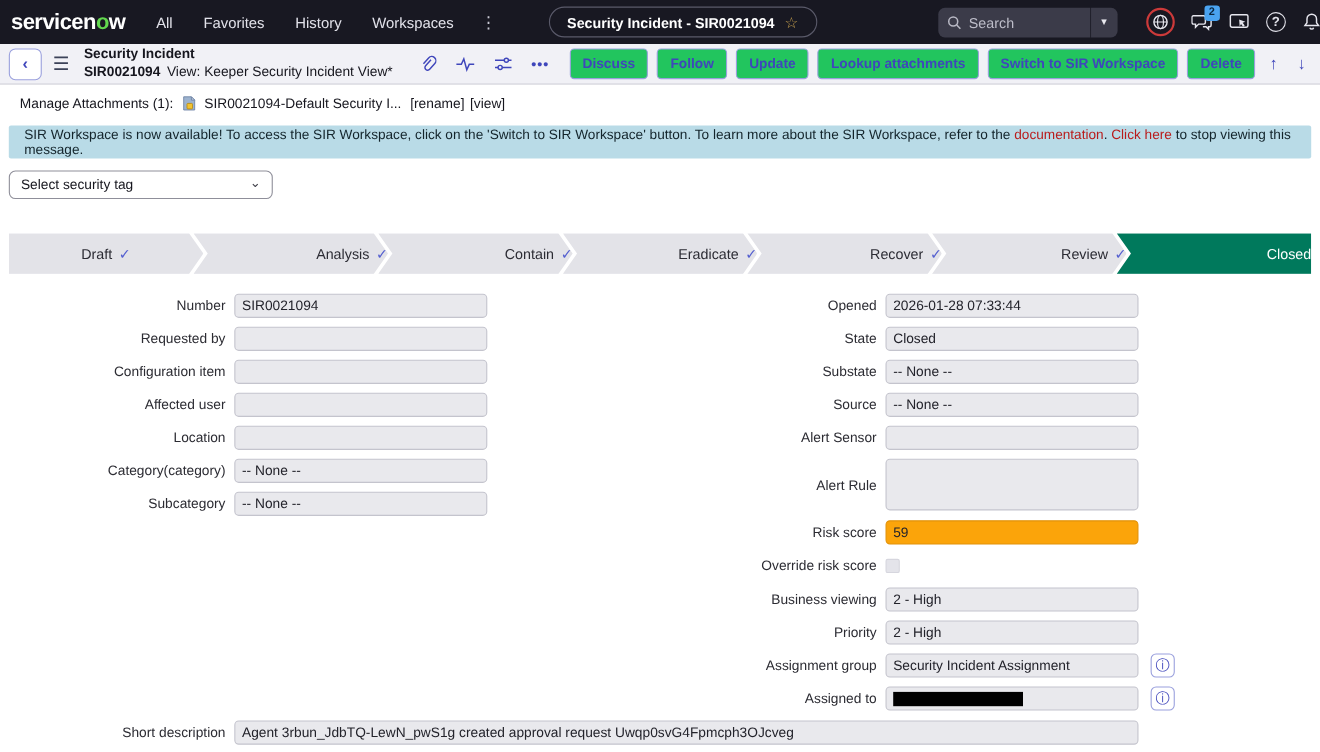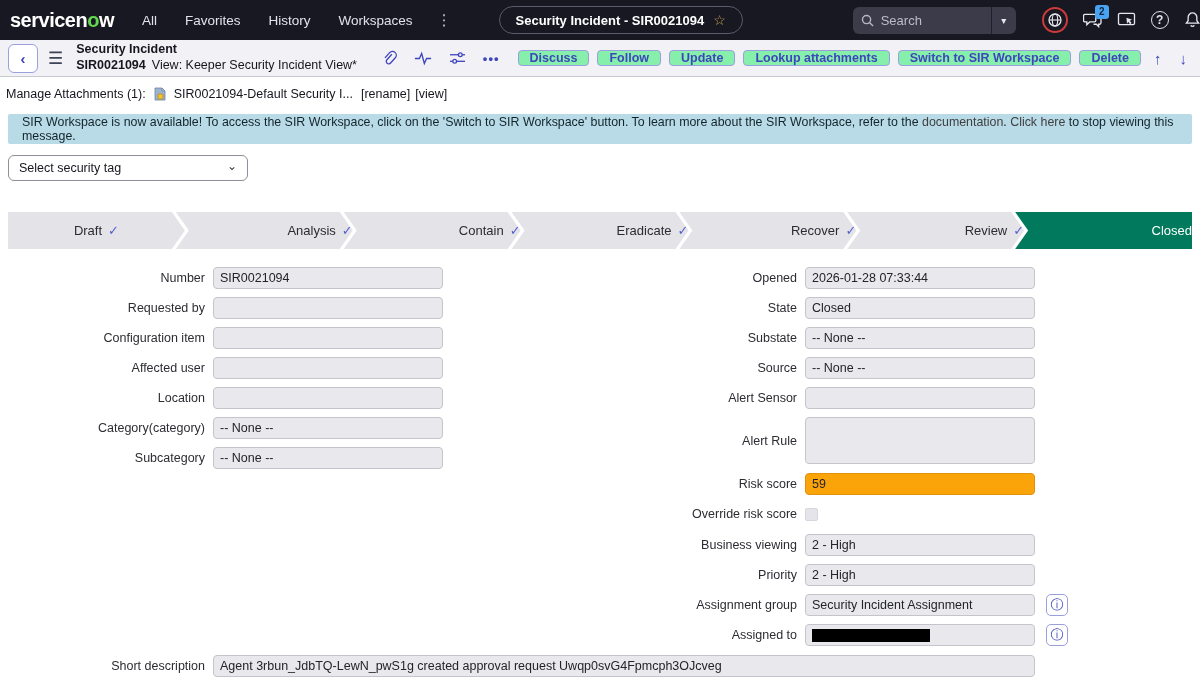--- a/index.html
+++ b/index.html
@@ -32,30 +32,30 @@
   
   .header-bar { height:37px; background:#f1f1f6; border-bottom:1px solid #c9c9d2; display:flex; align-items:center; padding:0 8px; }
   .back-btn { width:30px; height:29px; background:#fff; border:1px solid #9aa0dd; border-radius:6px; color:#3f46bb; font-size:15px; font-weight:700; display:flex; align-items:center; justify-content:center; }
   .hamburger { margin-left:10px; color:#3c4258; font-size:17px; }
   .title-block { margin-left:13px; line-height:1.25; }
   .title-line1 { font-size:12.5px; font-weight:700; color:#16161e; }
   .title-line2 { font-size:12.5px; color:#16161e; }
   .title-line2 .recnum { font-weight:700; margin-right:6px; }
   .header-right { margin-left:auto; display:flex; align-items:center; gap:8px; }
   .hdr-icons { display:flex; align-items:center; gap:17px; margin-right:10px; color:#3f46bb; }
-  .hbtn { background:#86efac; border:1px solid #9aa0dd; color:#3f46bb; font-weight:700; font-size:12.5px; height:16px; padding:0 11px; border-radius:4px; font-family:"Liberation Sans",sans-serif; white-space:nowrap; cursor:pointer; }
+  .hbtn { background:#22c55e; border:1px solid #9aa0dd; color:#3f46bb; font-weight:700; font-size:12.5px; height:28px; padding:0 11px; border-radius:4px; font-family:"Liberation Sans",sans-serif; white-space:nowrap; cursor:pointer; }
   .nav-arrow { color:#3f46bb; font-size:15px; padding:0 5px; }
 
   
-  .attach-row { height:33px; display:flex; align-items:center; padding-left:6px; font-size:12.5px; color:#16161e; gap:5px; background:#fff; }
+  .attach-row { height:33px; display:flex; align-items:center; padding-left:18px; font-size:12.5px; color:#16161e; gap:5px; background:#fff; }
   .file-icon { display:inline-flex; margin:0 2px; }
 
   
   .banner { margin:4px 8px 0 8px; height:30px; background:#b9dbe7; border-radius:2px; display:flex; align-items:center; padding:0 14px; font-size:12.4px; color:#13242b; }
-  .banner a { color:#404040; text-decoration:none; cursor:pointer; }
+  .banner a { color:#b91c1c; text-decoration:none; cursor:pointer; }
 
   
   .tag-select { margin:11px 0 0 8px; width:240px; height:26px; background:#fff; border:1px solid #8f8f9a; border-radius:6px; display:flex; align-items:center; justify-content:space-between; padding:0 10px; font-size:12.5px; color:#16161e; }
   .tag-caret { font-size:12px; color:#3c3c46; margin-top:-4px; }
 
   
   .flow { margin:31px 8px 0 8px; display:flex; height:37px; }
   .stage { flex:1; display:flex; align-items:center; justify-content:center; gap:6px; background:#e3e3e8; height:37px; font-size:13px; color:#2b2b33;
            clip-path: polygon(13px 50%, 0 0, calc(100% - 13px) 0, 100% 50%, calc(100% - 13px) 100%, 0 100%); cursor:pointer; }
   .stage + .stage { margin-left:-9px;justify-content:flex-end; }

